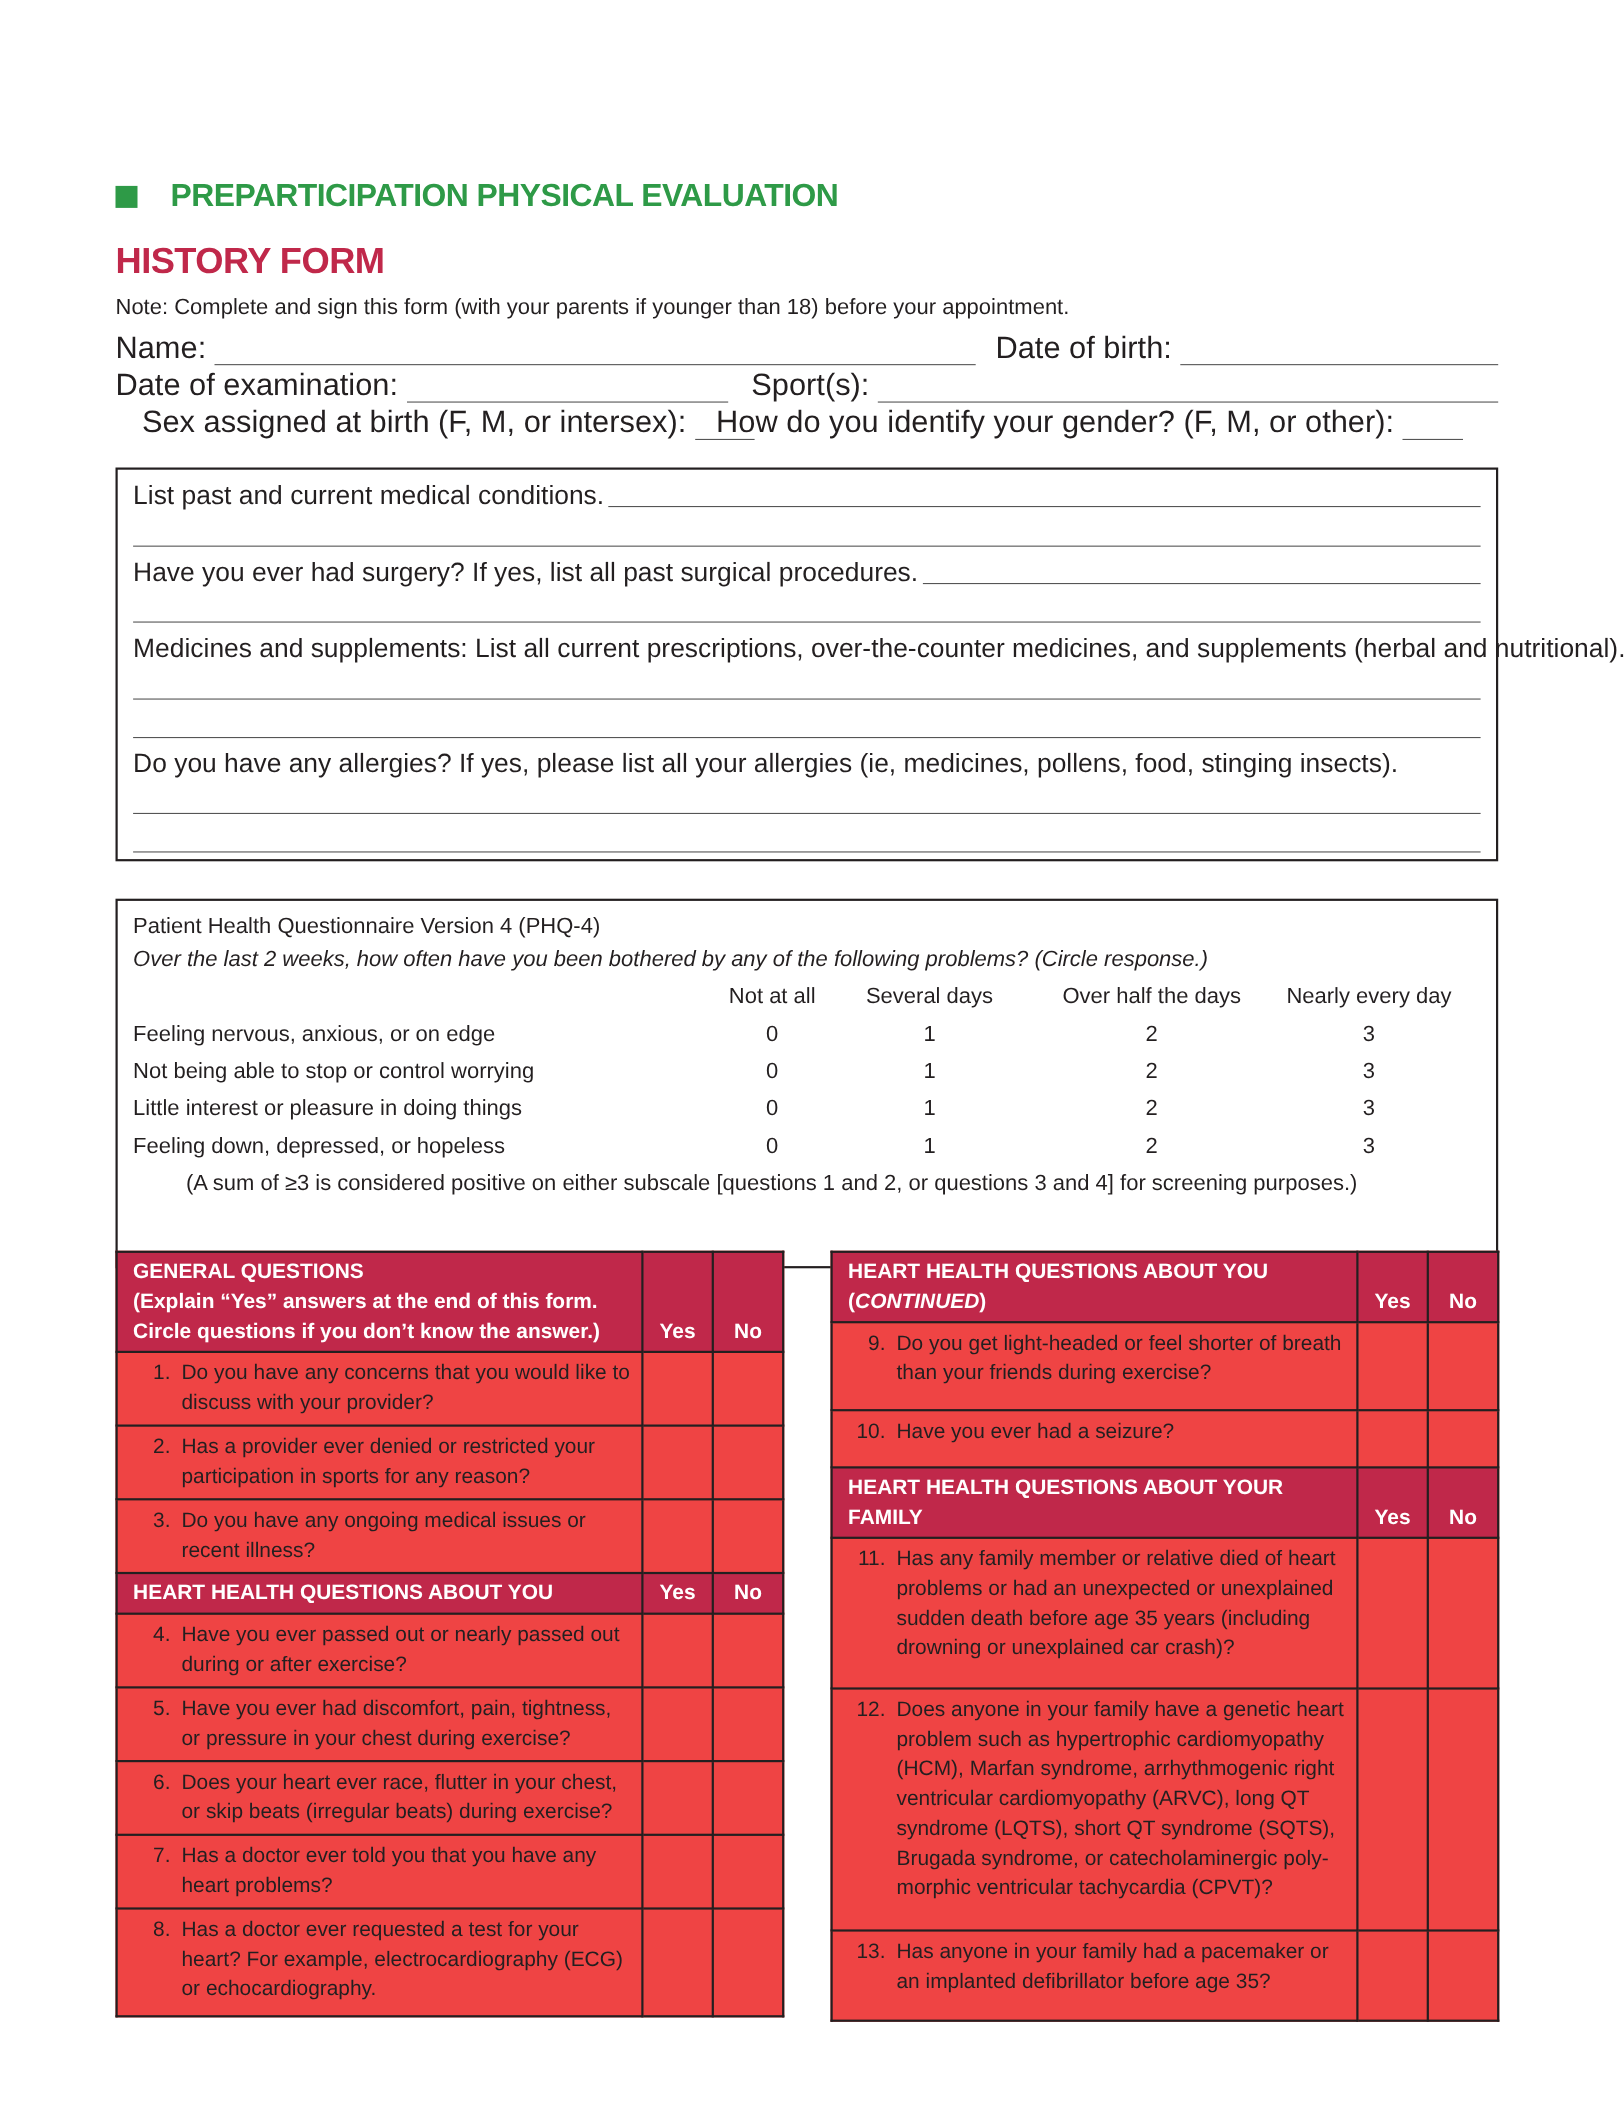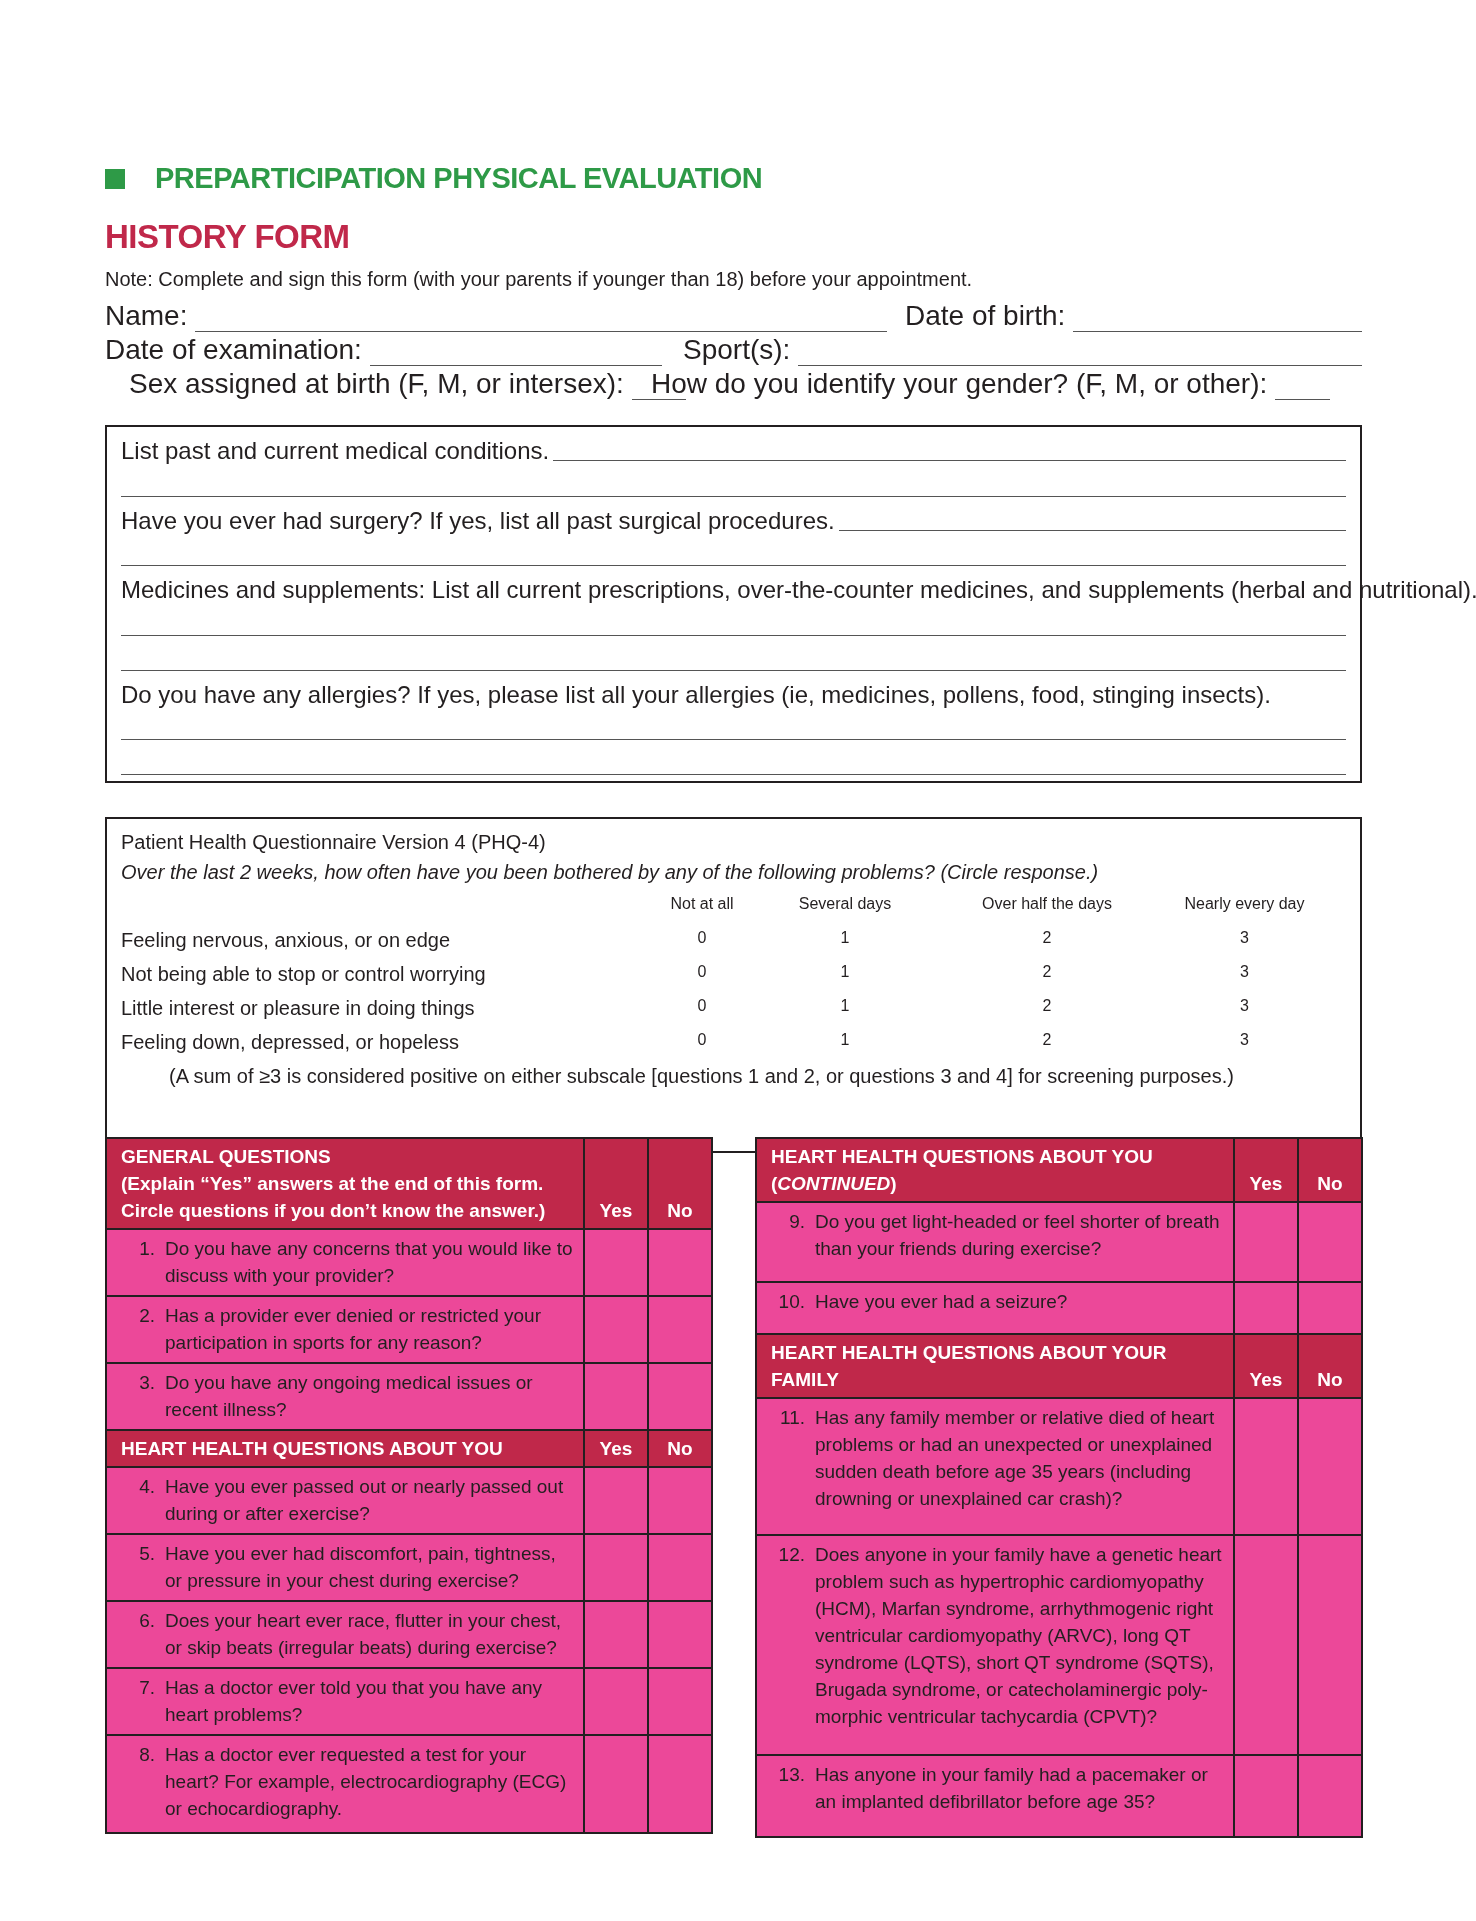--- a/index.html
+++ b/index.html
@@ -53,26 +53,26 @@
   }
   .b1row .blank { flex: 1; border-bottom: 1.5px solid #555; height: 20px; margin-left: 4px; }
   .b1line {
     position: absolute; left: 14px; right: 14px;
     border-bottom: 1.5px solid #555;
   }
 
   
   .box2 { left: 105px; top: 817px; width: 1257px; height: 336px; }
   .phq-text { position: absolute; font-size: 20px; white-space: nowrap; }
-  .phq-col { position: absolute; font-size: 16px; text-align: center; white-space: nowrap; }
+  .phq-col { position: absolute; font-size: 20px; text-align: center; white-space: nowrap; }
 
   
   .qtable {
     position: absolute; border: 2.5px solid #231f20;
-    border-collapse: collapse; background: #ec4899;
+    border-collapse: collapse; background: #ef4444;
   }
   .qtable td {
     border: 2.5px solid #231f20; vertical-align: top;
     font-size: 19px; line-height: 27px;
   }
   .qtable .hdr td {
     background: #c0284a; color: #fff; font-weight: bold;
     border-bottom: 2.5px solid #231f20;
     border-left: 2.5px solid #231f20;
     font-size: 19px; line-height: 27px;

